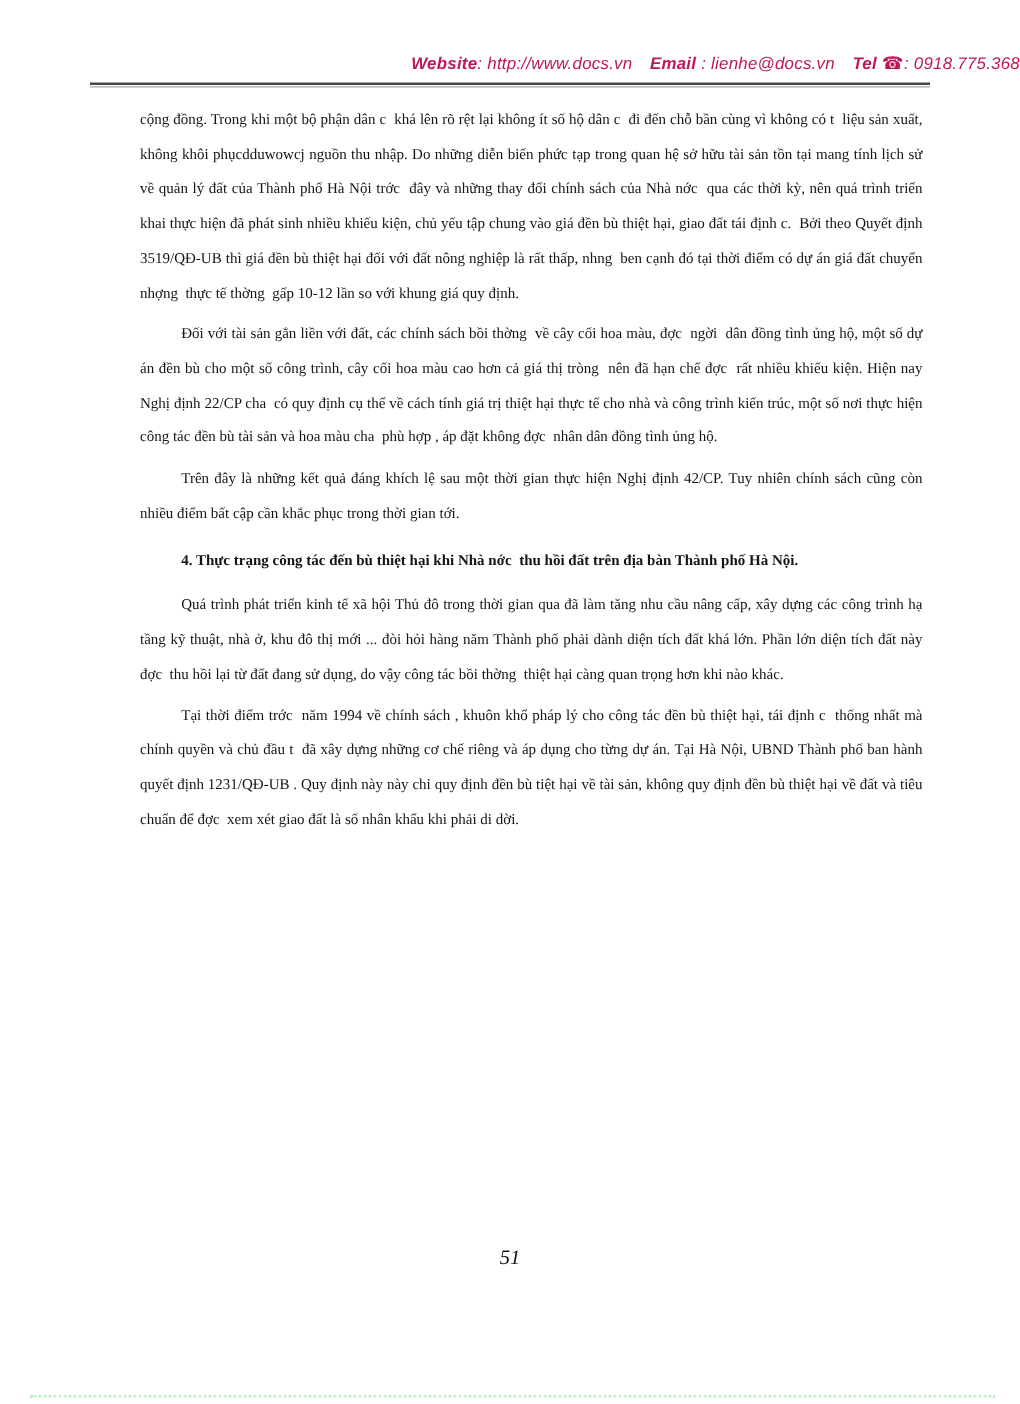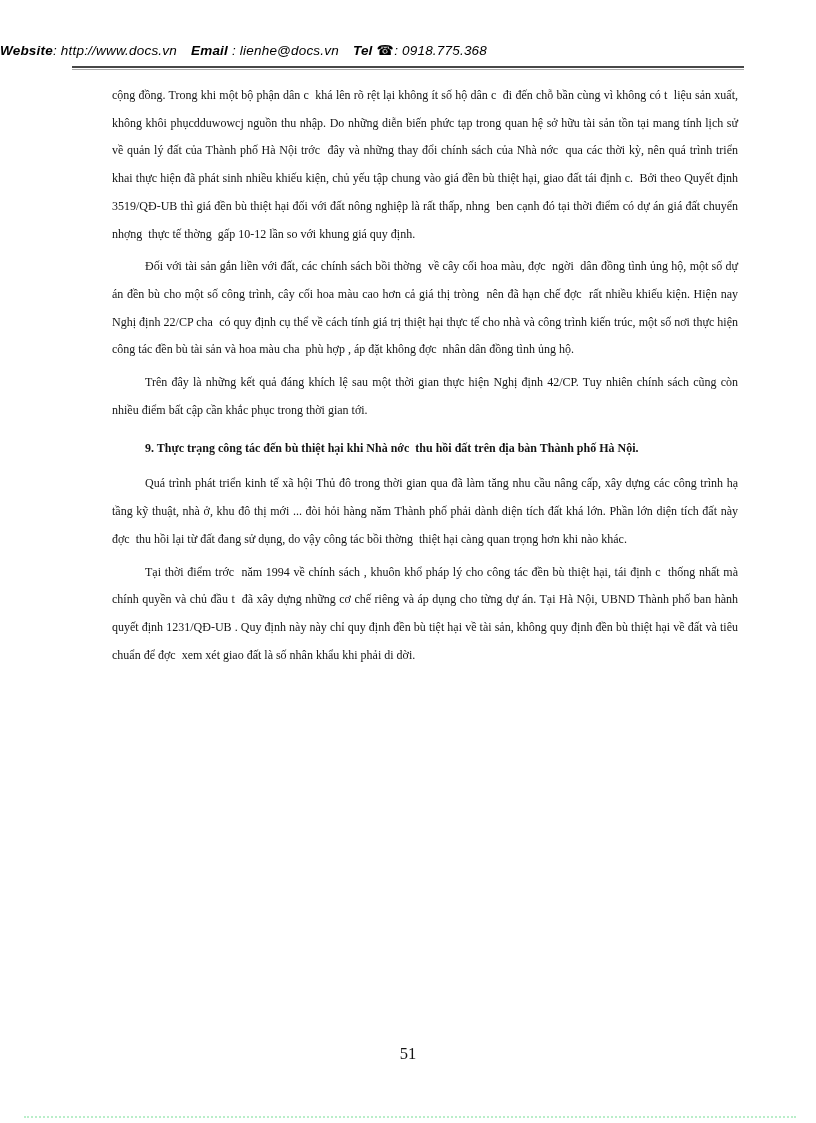--- a/index.html
+++ b/index.html
@@ -7,25 +7,25 @@
   .page {
     position:relative;
     width:816px; height:1123px;
     background:#ffffff;
     overflow:hidden;
     font-family:"Liberation Serif","DejaVu Serif",serif;
     color:#141414;
   }
   .header {
     position:absolute; top:42px; left:0; width:100%;
-    text-align:left;
+    text-align:right;
     font-family:"Liberation Sans","DejaVu Sans",sans-serif;
     font-style:italic;
     font-size:13.5px;
-    color:#000000;
+    color:#be185d;
     letter-spacing:0.2px;
     white-space:pre;
   }
   .header .lbl { font-weight:bold; }
   .header .gap { display:inline-block; width:14px; }
   .header .phone { font-style:normal; font-size:14px; }
   .header-rule {
     position:absolute; left:72px; top:66px; width:672px; height:4px;
     border-top:2px solid #474747;
     border-bottom:1px solid #a9a9a9;
@@ -41,44 +41,45 @@
     white-space:pre-wrap;
   }
   .content p.indent { text-indent:33px; }
   .content p.heading {
     font-weight:bold;
     text-indent:33px;
     margin:10px 0 7px 0;
     line-height:29px;
   }
   .page-number {
-    position:absolute; top:1044px; left:0; width:100%;
+    position:absolute; top:996px; left:0; width:100%;
     text-align:center;
     font-size:16.5px;
     color:#141414;
+    font-style:italic;
   }
   .footer-dots {
     position:absolute; left:24px; right:20px; top:1116px; height:0;
     border-top:2px dotted #b9eec9;
   }
 </style>
 </head>
 <body>
 
 <div class="page">
 
   <div class="header"><span class="lbl">Website</span><span>: http://www.docs.vn</span><span class="gap"></span><span class="lbl">Email</span> <span>: lienhe@docs.vn</span><span class="gap"></span><span class="lbl">Tel</span> <span class="phone">☎</span><span>: 0918.775.368</span></div>
 
   <div class="header-rule"></div>
 
   <div class="content">
     <p class="no-indent">cộng đồng. Trong khi một bộ phận dân c  khá lên rõ rệt lại không ít số hộ dân c  đi đến chỗ bần cùng vì không có t  liệu sản xuất, không khôi phụcdduwowcj nguồn thu nhập. Do những diễn biến phức tạp trong quan hệ sở hữu tài sản tồn tại mang tính lịch sử về quản lý đất của Thành phố Hà Nội trớc  đây và những thay đổi chính sách của Nhà nớc  qua các thời kỳ, nên quá trình triển khai thực hiện đã phát sinh nhiều khiếu kiện, chủ yếu tập chung vào giá đền bù thiệt hại, giao đất tái định c.  Bởi theo Quyết định 3519/QĐ-UB thì giá đền bù thiệt hại đối với đất nông nghiệp là rất thấp, nhng  ben cạnh đó tại thời điểm có dự án giá đất chuyển nhợng  thực tế thờng  gấp 10-12 lần so với khung giá quy định.</p>
     <p class="indent">Đối với tài sản gắn liền với đất, các chính sách bồi thờng  về cây cối hoa màu, đợc  ngời  dân đồng tình ủng hộ, một số dự án đền bù cho một số công trình, cây cối hoa màu cao hơn cả giá thị tròng  nên đã hạn chế đợc  rất nhiều khiếu kiện. Hiện nay Nghị định 22/CP cha  có quy định cụ thể về cách tính giá trị thiệt hại thực tế cho nhà và công trình kiến trúc, một số nơi thực hiện công tác đền bù tài sản và hoa màu cha  phù hợp , áp đặt không đợc  nhân dân đồng tình ủng hộ.</p>
     <p class="indent">Trên đây là những kết quả đáng khích lệ sau một thời gian thực hiện Nghị định 42/CP. Tuy nhiên chính sách cũng còn nhiều điểm bất cập cần khắc phục trong thời gian tới.</p>
-    <p class="heading">9. Thực trạng công tác đến bù thiệt hại khi Nhà nớc  thu hồi đất trên địa bàn Thành phố Hà Nội.</p>
+    <p class="heading">4. Thực trạng công tác đến bù thiệt hại khi Nhà nớc  thu hồi đất trên địa bàn Thành phố Hà Nội.</p>
     <p class="indent">Quá trình phát triển kinh tế xã hội Thủ đô trong thời gian qua đã làm tăng nhu cầu nâng cấp, xây dựng các công trình hạ tầng kỹ thuật, nhà ở, khu đô thị mới ... đòi hỏi hàng năm Thành phố phải dành diện tích đất khá lớn. Phần lớn diện tích đất này đợc  thu hồi lại từ đất đang sử dụng, do vậy công tác bồi thờng  thiệt hại càng quan trọng hơn khi nào khác.</p>
     <p class="indent">Tại thời điểm trớc  năm 1994 về chính sách , khuôn khổ pháp lý cho công tác đền bù thiệt hại, tái định c  thống nhất mà chính quyền và chủ đầu t  đã xây dựng những cơ chế riêng và áp dụng cho từng dự án. Tại Hà Nội, UBND Thành phố ban hành quyết định 1231/QĐ-UB . Quy định này này chỉ quy định đền bù tiệt hại về tài sản, không quy định đền bù thiệt hại về đất và tiêu chuẩn để đợc  xem xét giao đất là số nhân khẩu khi phải di dời.</p>
   </div>
 
   <div class="page-number">51</div>
 
   <div class="footer-dots"></div>
 
 </div>
 

